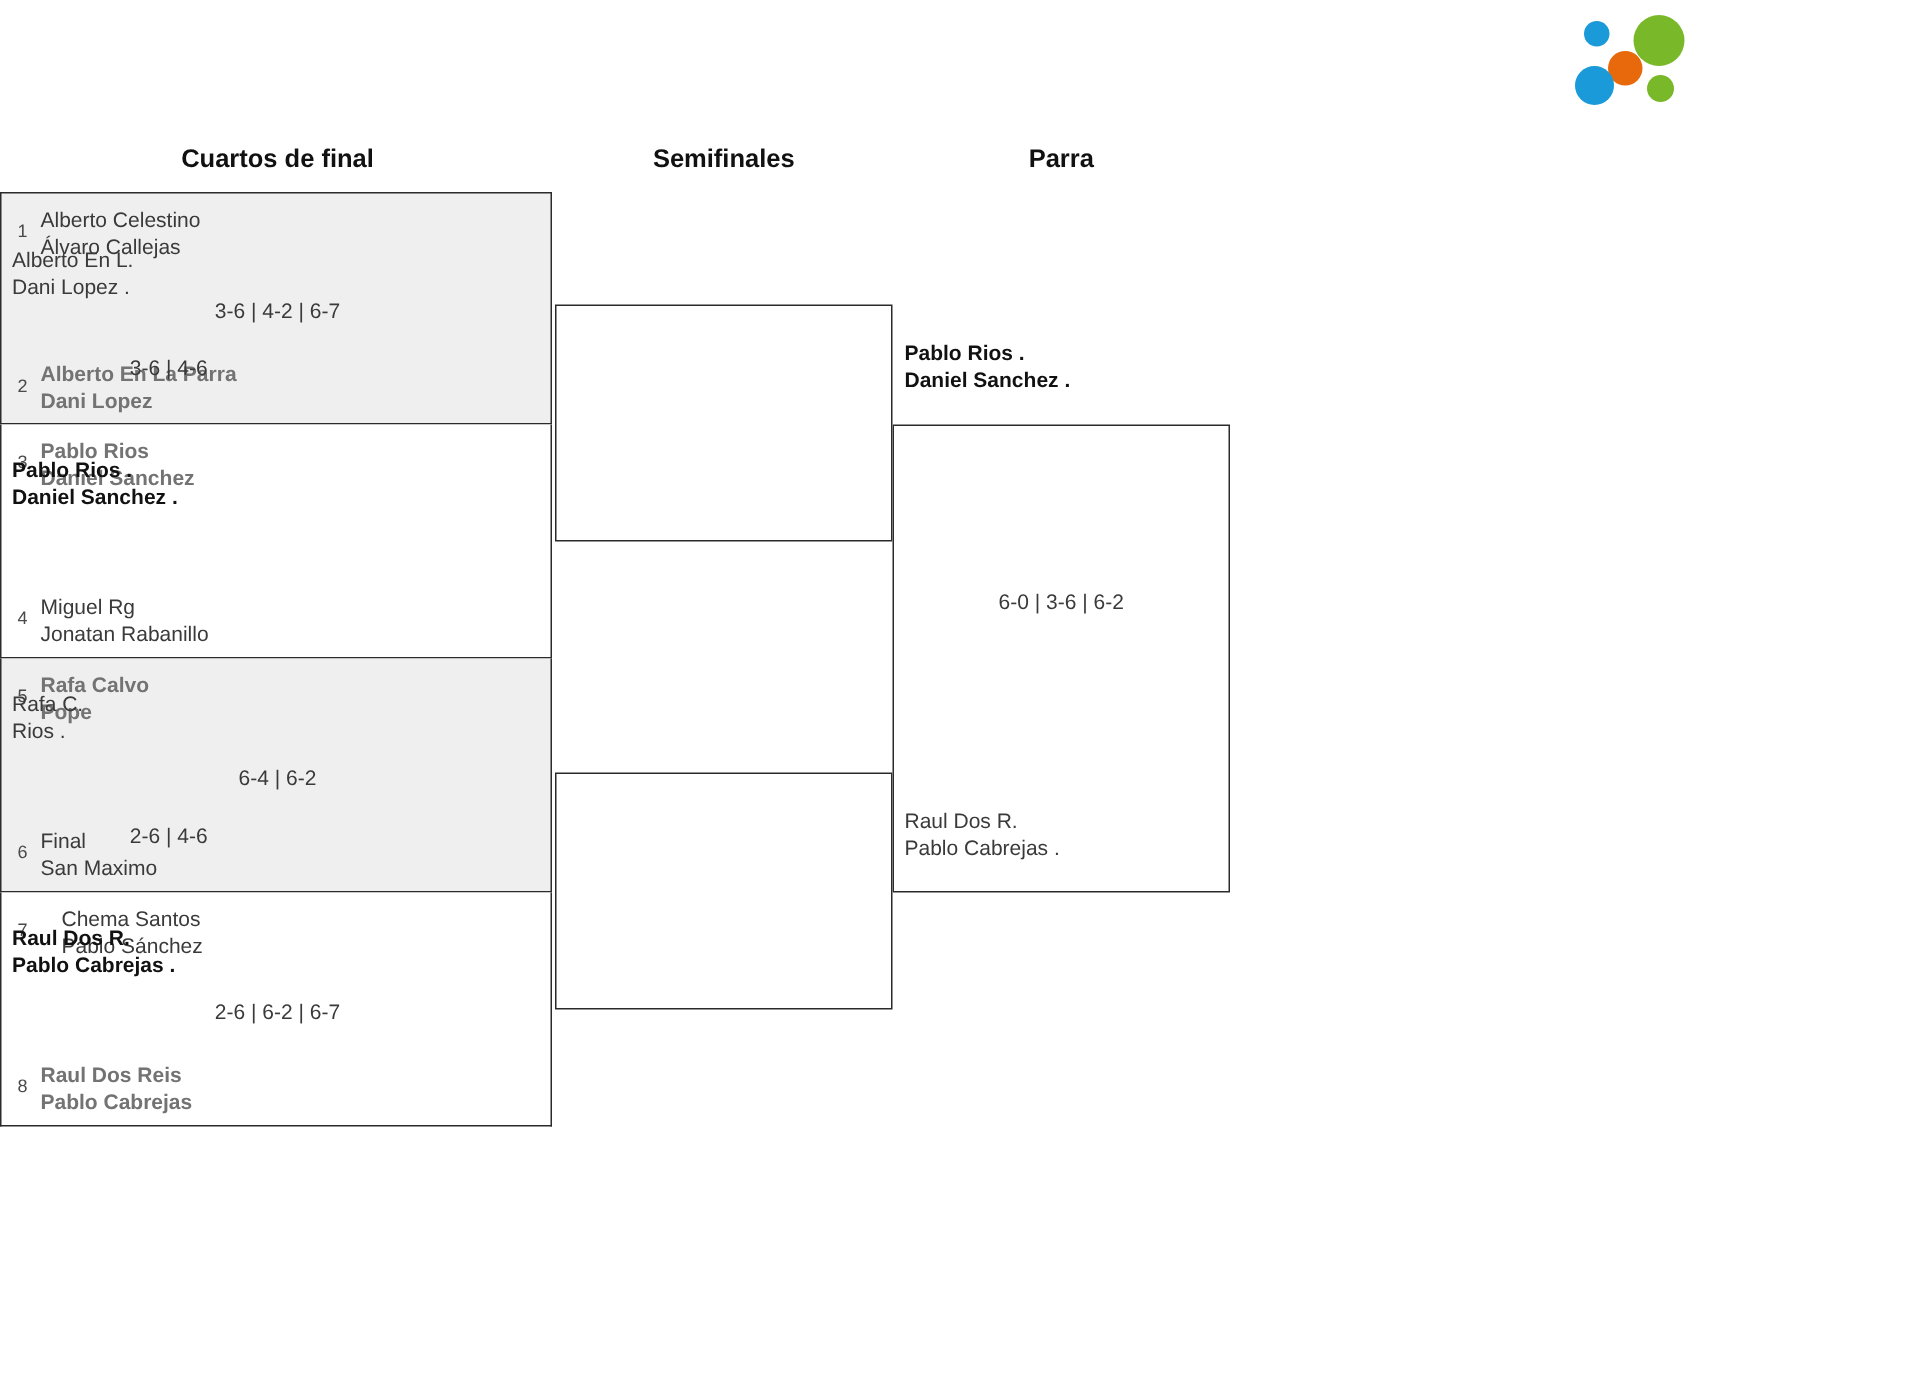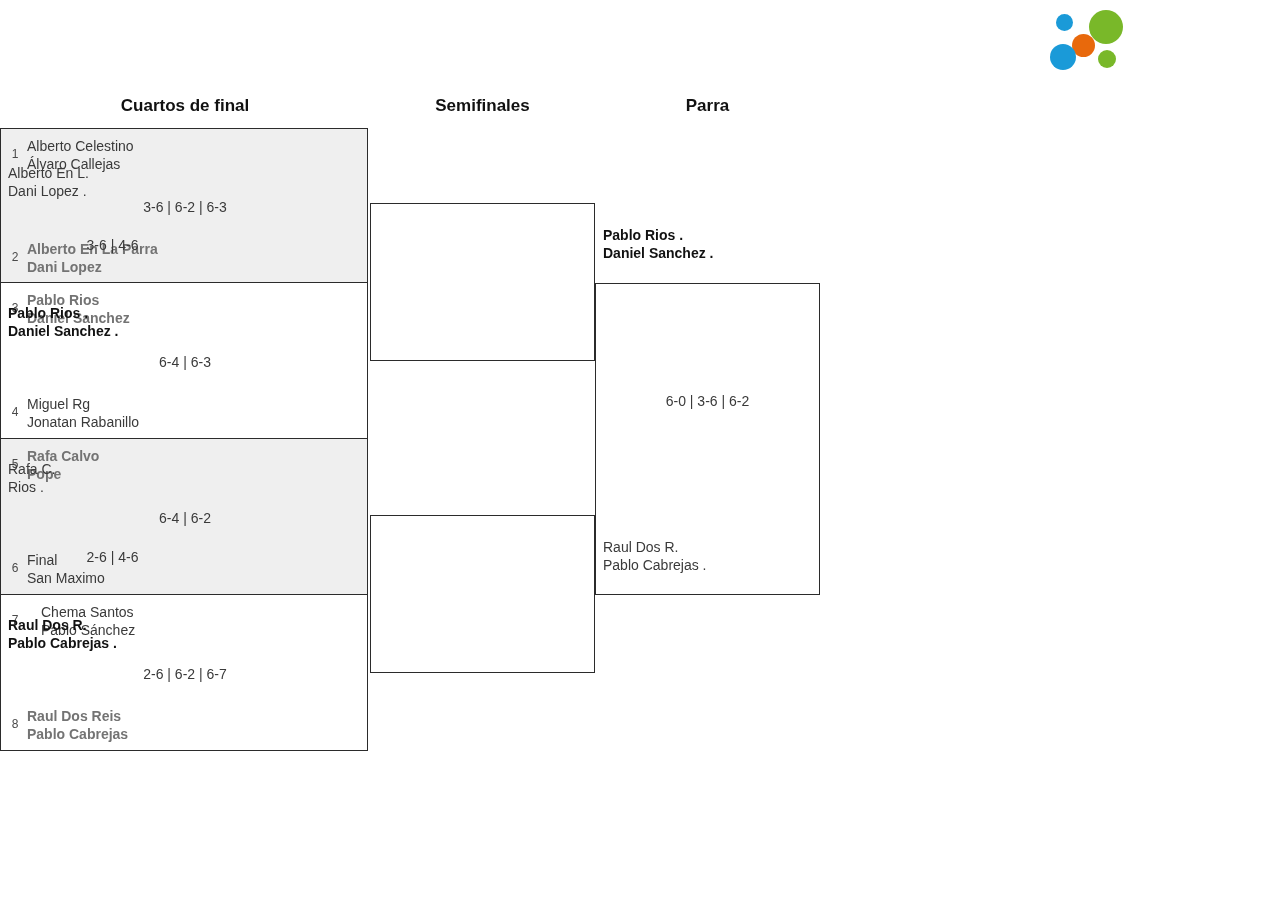--- a/index.html
+++ b/index.html
@@ -202,35 +202,34 @@
 <div class="col-head" id="head-fin">Parra</div>
 
 <div id="bracket">
 
   <div class="qf-block alt" style="top:0px; height:155px;">
     <div class="seed" style="top:18px;">1</div>
     <div class="team" style="top:8px;">
       <span class="ln">Alberto Celestino</span>
       <span class="ln">Álvaro Callejas</span>
     </div>
-    <div class="qf-score" style="top:70px;">3-6 | 6-2 | 6-3</div>
+    <div class="qf-score" style="top:70px;">3-6 | 4-2 | 6-7</div>
     <div class="seed" style="top:121px;">2</div>
     <div class="team win" style="top:111px;">
       <span class="ln">Alberto En La Parra</span>
       <span class="ln">Dani Lopez</span>
     </div>
   </div>
 
   <div class="qf-block plain nb-top" style="top:155px; height:156px;">
     <div class="seed" style="top:18px;">3</div>
     <div class="team win" style="top:8px;">
       <span class="ln">Pablo Rios</span>
       <span class="ln">Daniel Sanchez</span>
     </div>
-    <div class="qf-score" style="top:71px;">6-4 | 6-3</div>
     <div class="seed" style="top:122px;">4</div>
     <div class="team" style="top:112px;">
       <span class="ln">Miguel Rg</span>
       <span class="ln">Jonatan Rabanillo</span>
     </div>
   </div>
 
   <div class="qf-block alt nb-top" style="top:311px; height:156px;">
     <div class="seed" style="top:18px;">5</div>
     <div class="team win" style="top:8px;">

